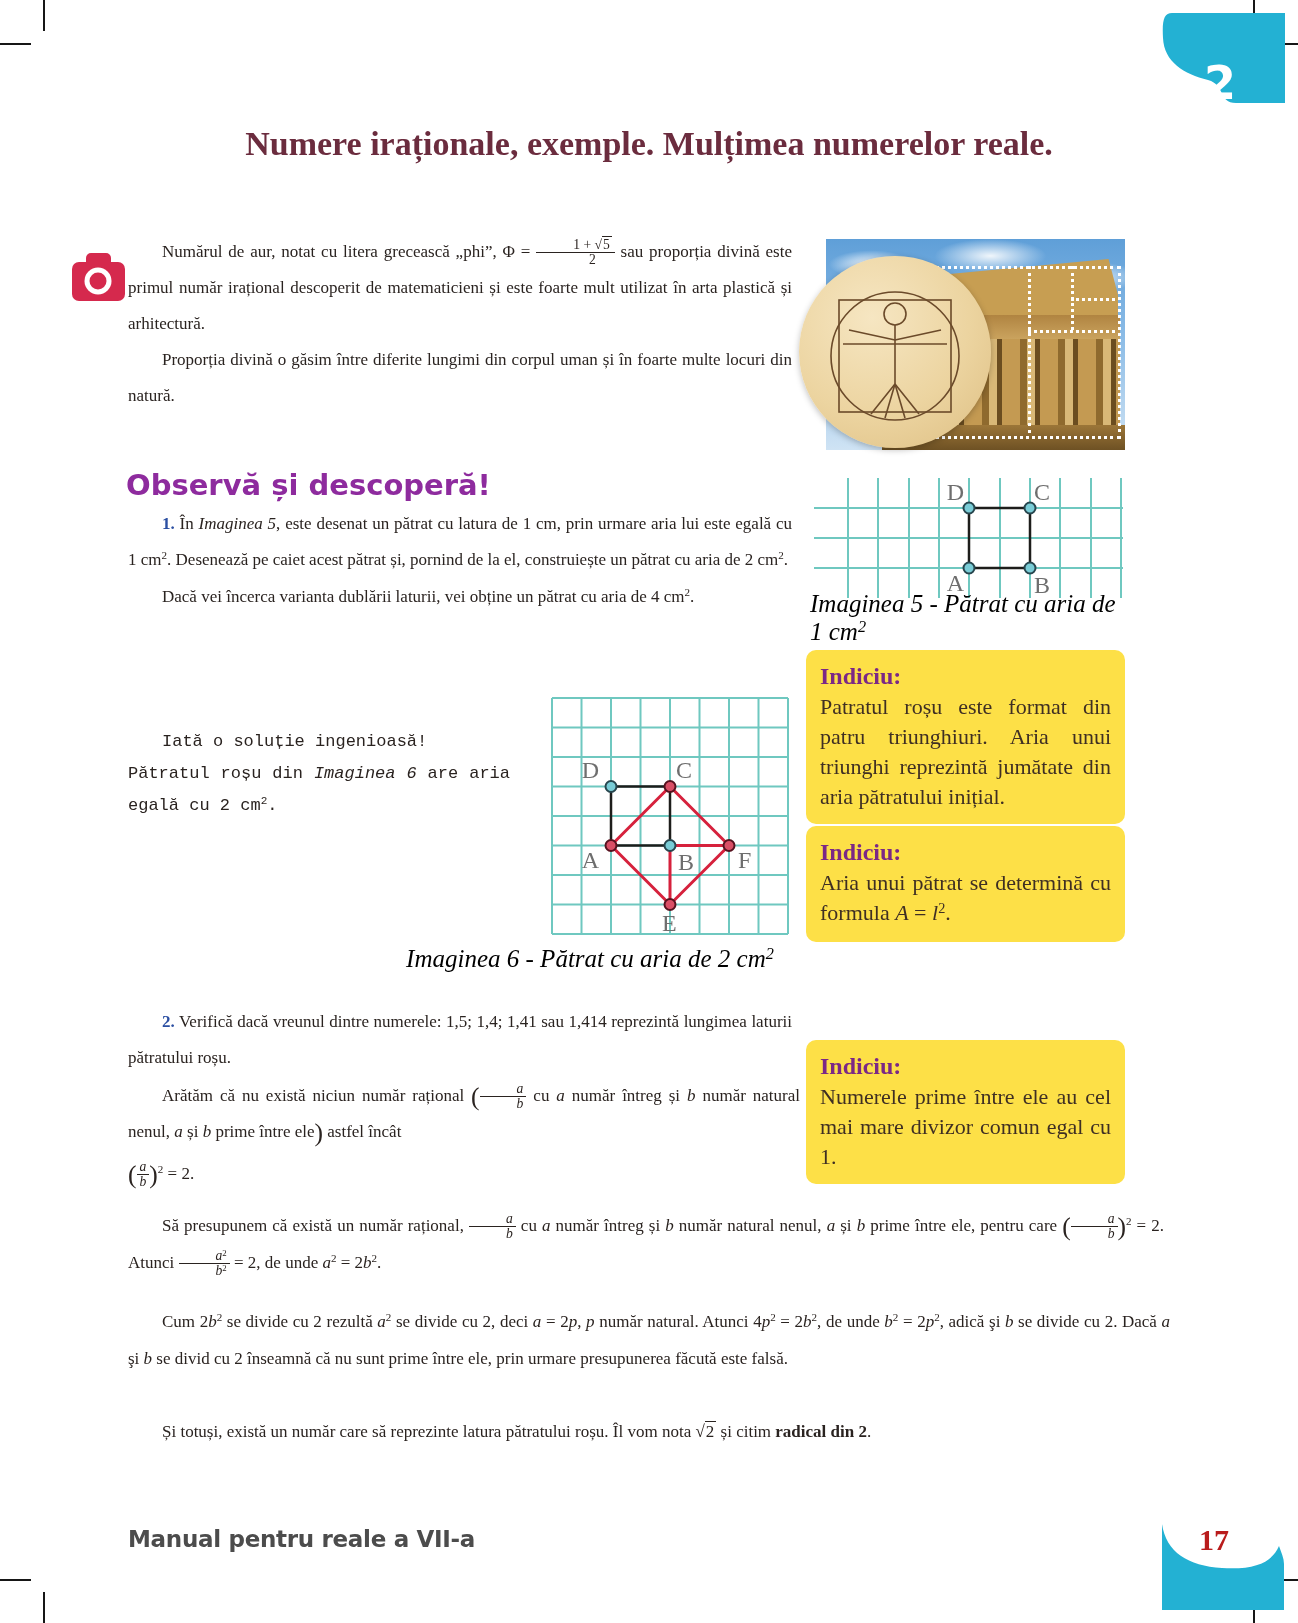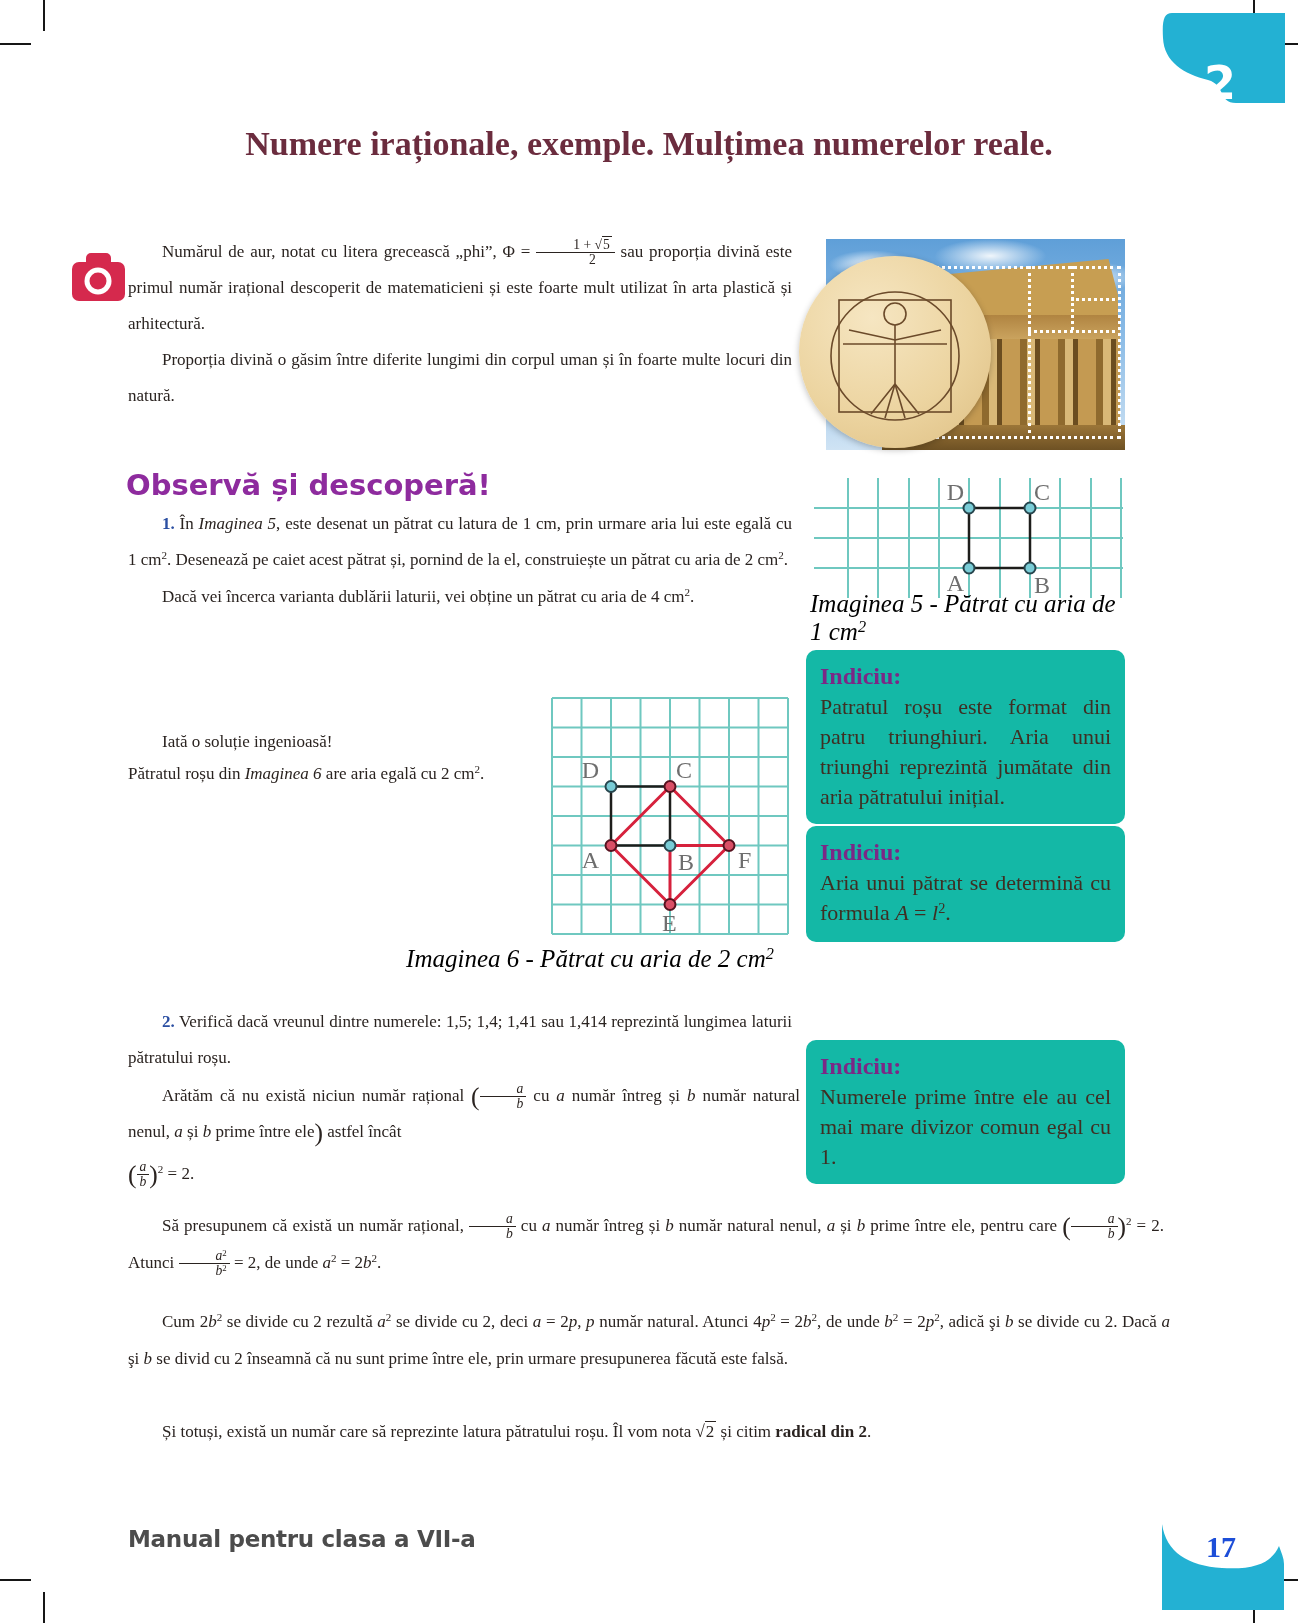--- a/index.html
+++ b/index.html
@@ -72,37 +72,37 @@
 
   
   .caption{position:absolute;font-style:italic;font-size:25px;line-height:28px;color:#000000;margin:0;}
   .cap-center{text-align:center;}
 
   
   .diag{position:absolute;}
   .diag text{font-family:"Liberation Serif","DejaVu Serif",serif;font-size:24px;fill:#6e6e6e;}
 
   
-  .hint{position:absolute;width:319px;background:#14b8a6;border-radius:10px;
+  .hint{position:absolute;width:319px;background:#fde047;border-radius:10px;
         padding:10px 14px 12px;box-sizing:border-box;}
   .hint-title{color:#7b2886;font-weight:bold;font-size:24px;line-height:32px;}
   .hint-body{font-size:22px;line-height:30px;text-align:justify;color:#3f2f23;}
 
   
   .narrow p{line-height:32px;}
 
   
   .formula{text-indent:0 !important;text-align:left !important;line-height:48px !important;}
 
   
   .footer{position:absolute;left:128px;top:1526px;margin:0;
       font-family:"DejaVu Sans","Liberation Sans",sans-serif;font-weight:bold;
       font-size:23px;color:#4c4c4c;letter-spacing:-0.3px;}
-  .pagenum{position:absolute;left:1190px;top:1514px;margin:16px;font-weight:bold;
-      font-size:30px;color:#1d4ed8;z-index:3;}
+  .pagenum{position:absolute;left:1190px;top:1514px;margin:9px;font-weight:bold;
+      font-size:30px;color:#b91c1c;z-index:3;}
 </style>
 </head>
 <body>
 
 <div class="page">
 
   <div class="crop v" style="left:43px;top:0;"></div>
   <div class="crop h" style="left:0;top:43px;"></div>
   <div class="crop v" style="left:1253px;top:0;"></div>
   <div class="crop h" style="left:1267px;top:43px;"></div>
@@ -159,21 +159,21 @@
     </svg>
   </div>
 
   <h2 class="obs-heading">Observă și descoperă!</h2>
 
   <div class="block" style="left:128px;top:506px;width:664px;">
     <p class="indent"><span class="num">1.</span><span> În </span><span class="it">Imaginea 5</span><span>, este desenat un pătrat cu latura de 1 cm, prin urmare aria lui este egală cu 1 cm</span><span class="sup">2</span><span>. Desenează pe caiet acest pătrat și, pornind de la el, construiește un pătrat cu aria de 2 cm</span><span class="sup">2</span><span>.</span></p>
     <p class="indent"><span>Dacă vei încerca varianta dublării laturii, vei obține un pătrat cu aria de 4 cm</span><span class="sup">2</span><span>.</span></p>
   </div>
 
-  <div class="block narrow" style="left:128px;top:726px;width:382px;">
+  <div class="block narrow" style="left:128px;top:726px;width:382px;font-family:Liberation Mono, monospace;">
     <p class="indent"><span>Iată o soluție ingenioasă!</span></p>
     <p><span>Pătratul roșu din </span><span class="it">Imaginea 6</span><span> are aria egală cu 2 cm</span><span class="sup">2</span><span>.</span></p>
   </div>
 
   <svg class="diag" style="left:533px;top:694px;" width="258" height="248" viewBox="0 0 258 248">
     <g stroke="#6fc8c0" stroke-width="2">
       <path d="M19 4V240 M48.5 4V240 M78 4V240 M107.5 4V240 M137 4V240 M166.5 4V240 M196 4V240 M225.5 4V240 M255 4V240"></path>
       <path d="M19 4H255 M19 33.5H255 M19 63H255 M19 92.5H255 M19 122H255 M19 151.5H255 M19 181H255 M19 210.5H255 M19 240H255"></path>
     </g>
     <rect x="78" y="92.5" width="59" height="59" fill="none" stroke="#1d1d1b" stroke-width="2.5"></rect>
@@ -240,19 +240,19 @@
   <div class="block" style="left:128px;top:1208px;width:1036px;">
     <p class="indent"><span>Să presupunem că există un număr rațional, </span><span class="frac"><span class="fn"><span class="it">a</span></span><span class="fd"><span class="it">b</span></span></span><span> cu </span><span class="it">a</span><span> număr întreg și </span><span class="it">b</span><span> număr natural nenul, </span><span class="it">a</span><span> și </span><span class="it">b</span><span> prime între ele, pentru care </span><span class="bigp">(</span><span class="frac"><span class="fn"><span class="it">a</span></span><span class="fd"><span class="it">b</span></span></span><span class="bigp">)</span><span class="sup">2</span><span> = 2. Atunci </span><span class="frac"><span class="fn"><span class="it">a</span><span class="sup">2</span></span><span class="fd"><span class="it">b</span><span class="sup">2</span></span></span><span> = 2, de unde </span><span class="it">a</span><span class="sup">2</span><span> = 2</span><span class="it">b</span><span class="sup">2</span><span>.</span></p>
   </div>
   <div class="block" style="left:128px;top:1304px;width:1042px;">
     <p class="indent"><span>Cum 2</span><span class="it">b</span><span class="sup">2</span><span> se divide cu 2 rezultă </span><span class="it">a</span><span class="sup">2</span><span> se divide cu 2, deci </span><span class="it">a</span><span> = 2</span><span class="it">p</span><span>, </span><span class="it">p</span><span> număr natural. Atunci 4</span><span class="it">p</span><span class="sup">2</span><span> = 2</span><span class="it">b</span><span class="sup">2</span><span>, de unde </span><span class="it">b</span><span class="sup">2</span><span> = 2</span><span class="it">p</span><span class="sup">2</span><span>, adică şi </span><span class="it">b</span><span> se divide cu 2. Dacă </span><span class="it">a</span><span> şi </span><span class="it">b</span><span> se divid cu 2 înseamnă că nu sunt prime între ele, prin urmare presupunerea făcută este falsă.</span></p>
   </div>
   <div class="block" style="left:128px;top:1414px;width:1042px;">
     <p class="indent"><span>Și totuși, există un număr care să reprezinte latura pătratului roșu. Îl vom nota </span><span class="sq">√<span class="sqb">2</span></span><span> și citim </span><span class="bd">radical din 2</span><span>.</span></p>
   </div>
 
-  <p class="footer">Manual pentru clasa a VII-a</p>
+  <p class="footer">Manual pentru reale a VII-a</p>
   <p class="pagenum">17</p>
   <svg class="cornersvg" width="132" height="96">
     <path d="M4 6 C8 34 30 48 64 50 C98 52 114 44 121 28 C123 34 126 40 126 46 L126 92 L4 92 Z"></path>
   </svg>
 
 </div>
 
 </body></html>

